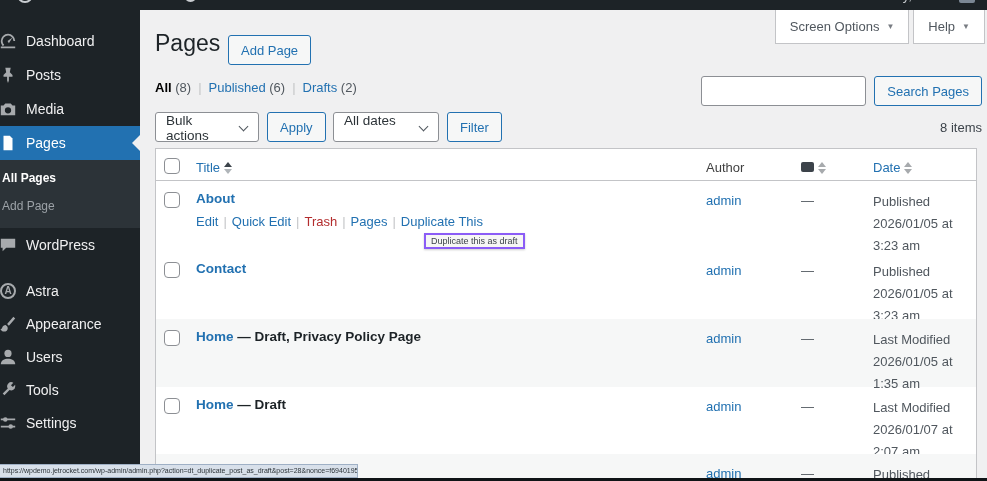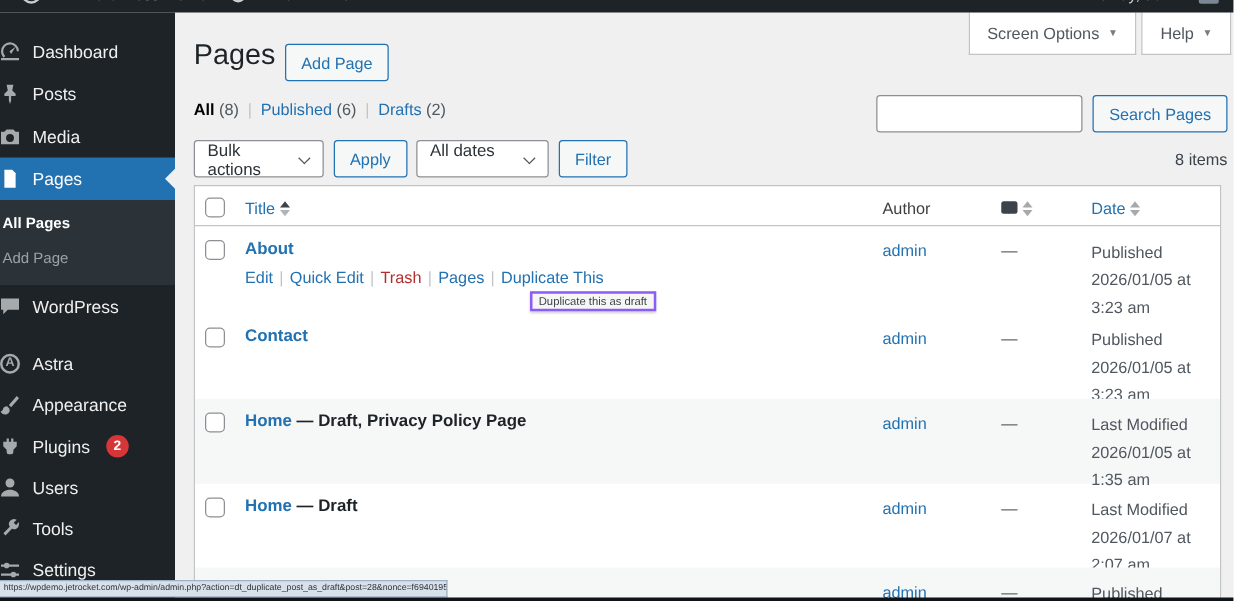--- a/index.html
+++ b/index.html
@@ -221,29 +221,20 @@
 
     <div class="menu-item short">
       <span class="micon">
           <svg viewBox="0 0 20 20" fill="currentColor">
             <path d="M16 2l-7 8 2 2 7-8zM7.5 11c-2 0-3.4 1-3.9 2.9-.3 1.2-1.1 1.6-2 1.7C2.4 18 5.2 19 7.2 18.2c2.3-.8 3-3.2 2.2-5.2z"></path>
           </svg>
         </span>
       <span>Appearance</span>
     </div>
 
-    <div class="menu-item short">
-      <span class="micon">
-          <svg viewBox="0 0 20 20" fill="currentColor">
-            <path d="M13 3v3h3v4l-3 3v2a2 2 0 0 1-2 2h-2a2 2 0 0 1-2-2v-2l-3-3V6h3V3h2v3h2V3z"></path>
-          </svg>
-        </span>
-      <span>Plugins</span>
-      <span class="badge">2</span>
-    </div>
 
     <div class="menu-item short">
       <span class="micon">
           <svg viewBox="0 0 20 20" fill="currentColor">
             <circle cx="10" cy="6" r="4"></circle>
             <path d="M2 18c0-4 4-6 8-6s8 2 8 6z"></path>
           </svg>
         </span>
       <span>Users</span>
     </div>

